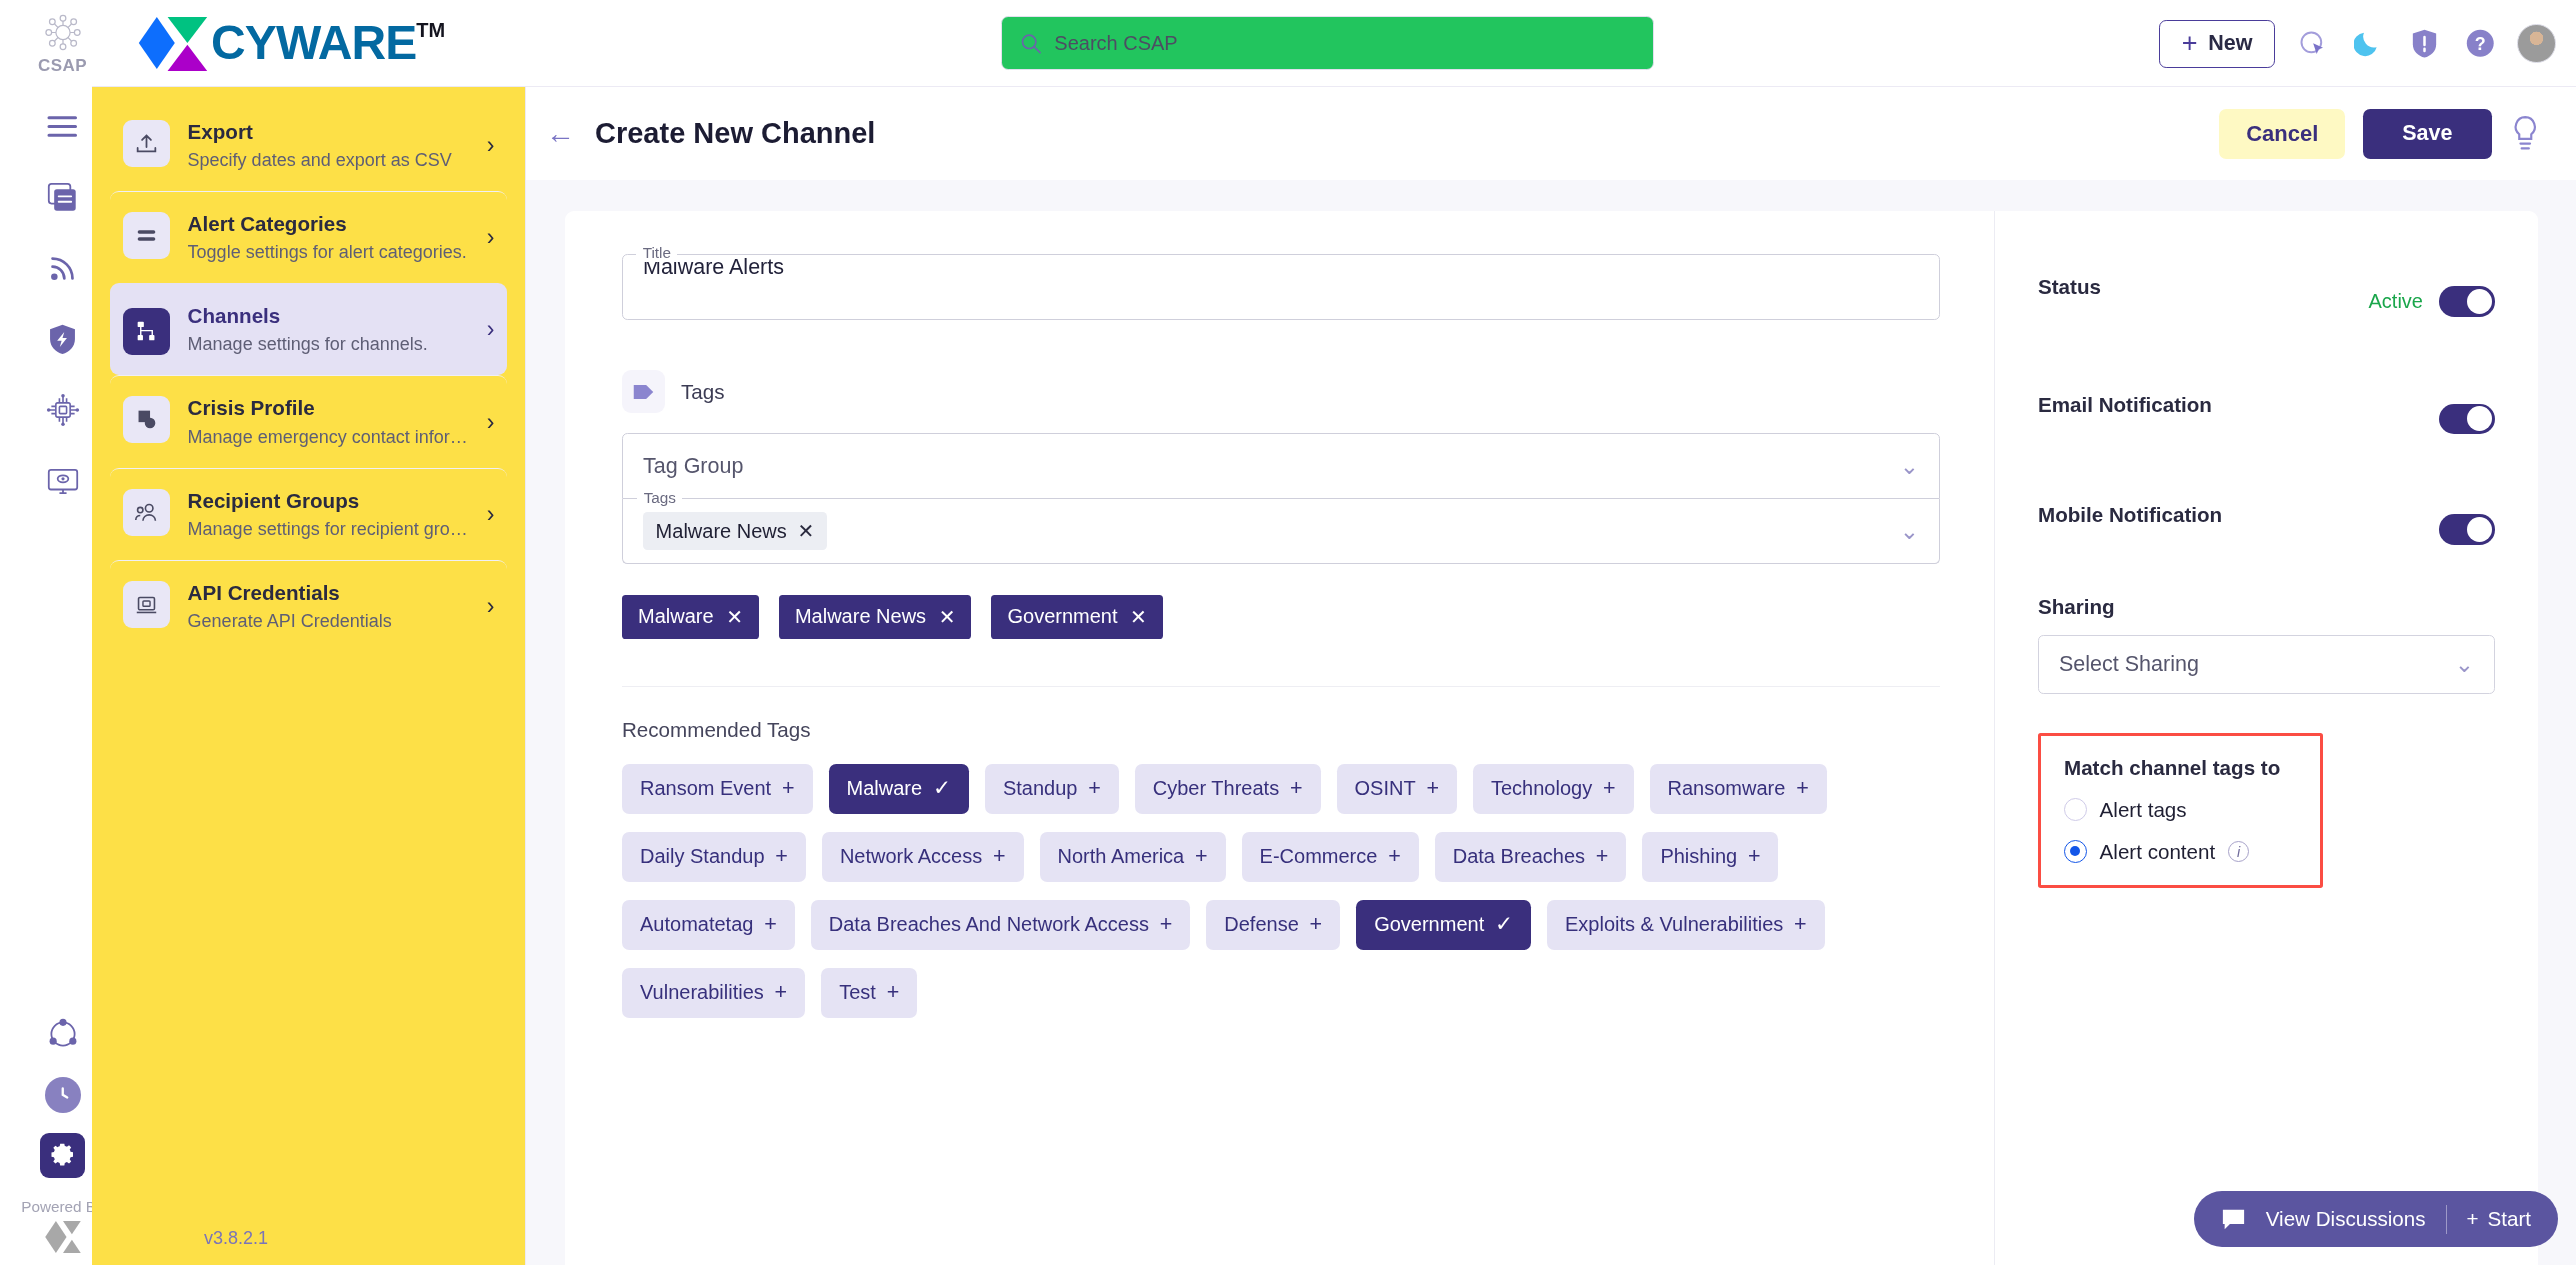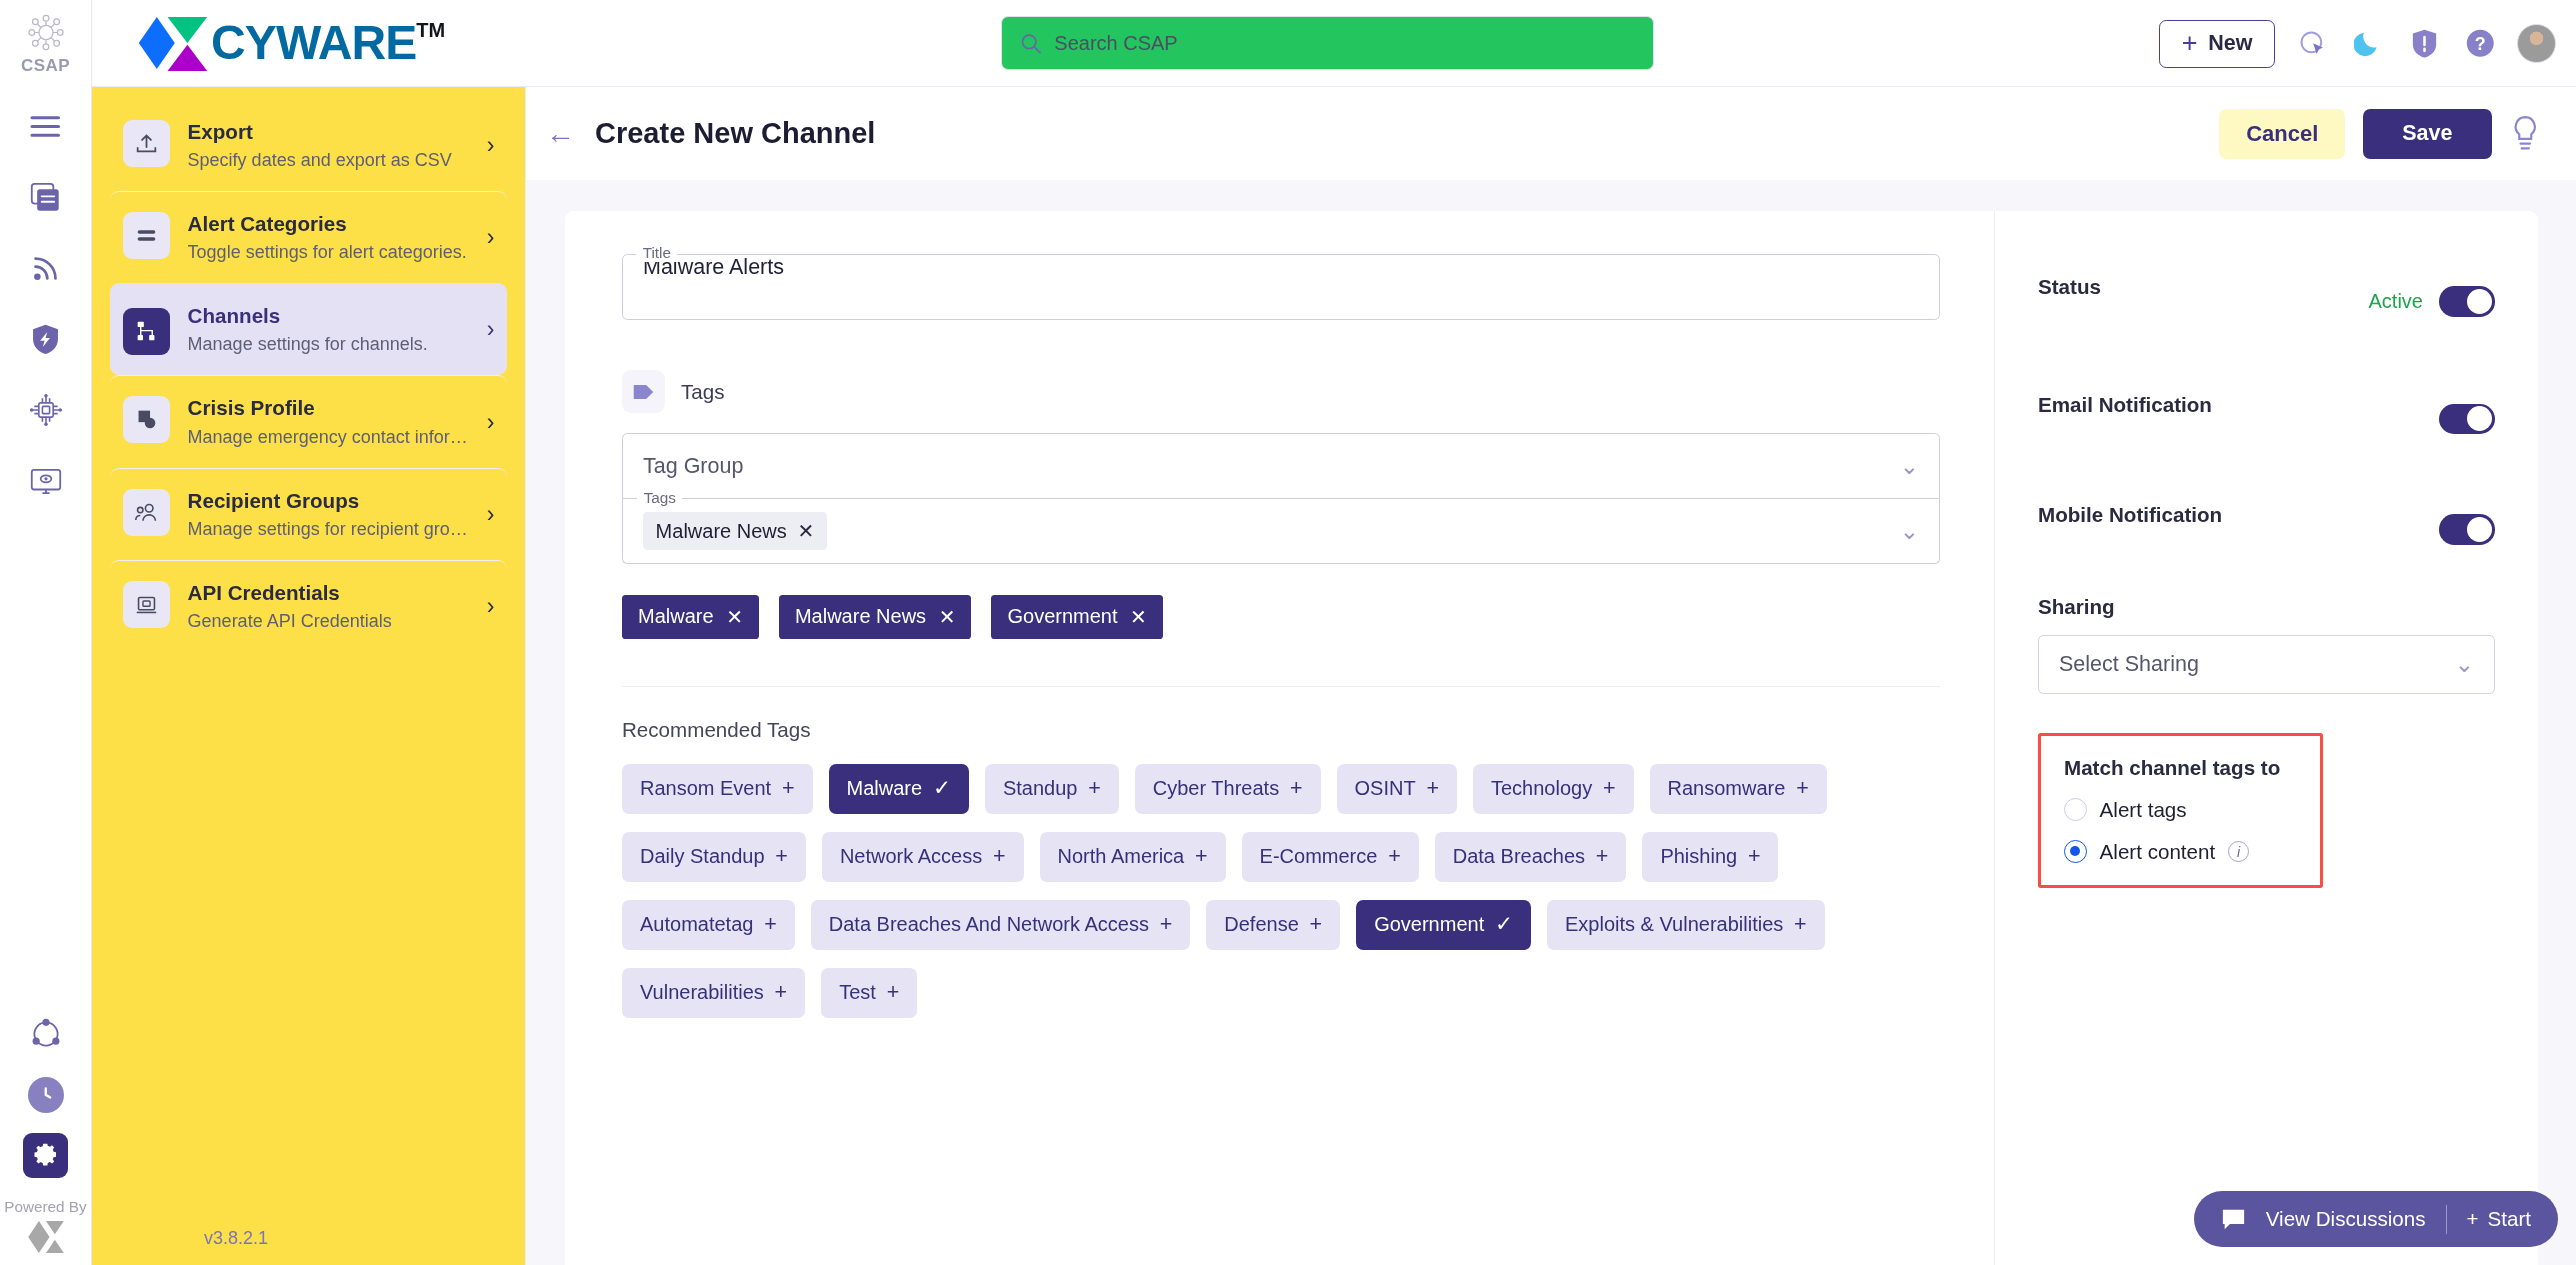--- a/index.html
+++ b/index.html
@@ -6,21 +6,21 @@
   html, body {
     width: 2576px; height: 1266px;
     font-family: "Liberation Sans", sans-serif;
     background: #ffffff;
     overflow: hidden;
   }
   .app { position: relative; width: 2576px; height: 1266px; }
 
   
   .rail {
-    position: absolute; left: 0; top: 0; width: 92px; height: 1266px;
+    position: absolute; left: 17px; top: 0; width: 92px; height: 1266px;
     background: #ffffff; border-right: 0.9px solid #e8e8f0;
     display: flex; flex-direction: column; align-items: center;
   }
   .rail-logo { margin-top: 10.8px; display:flex; flex-direction:column; align-items:center; }
   .rail-logo-glyph { width: 48px; height: 43px; }
   .rail-logo-text { font-size: 17px; color: #9b9bb0; font-weight: 700; letter-spacing: 0.4px; margin-top: 1.8px;}
   .rail-icons { margin-top: 27px; display: flex; flex-direction: column; align-items: center; gap: 24px; width:100%;}
   .rail-ic {
     width: 47px; height: 47px; display: flex; align-items: center; justify-content: center;
     color: #6b64ab; border-radius: 9px;

